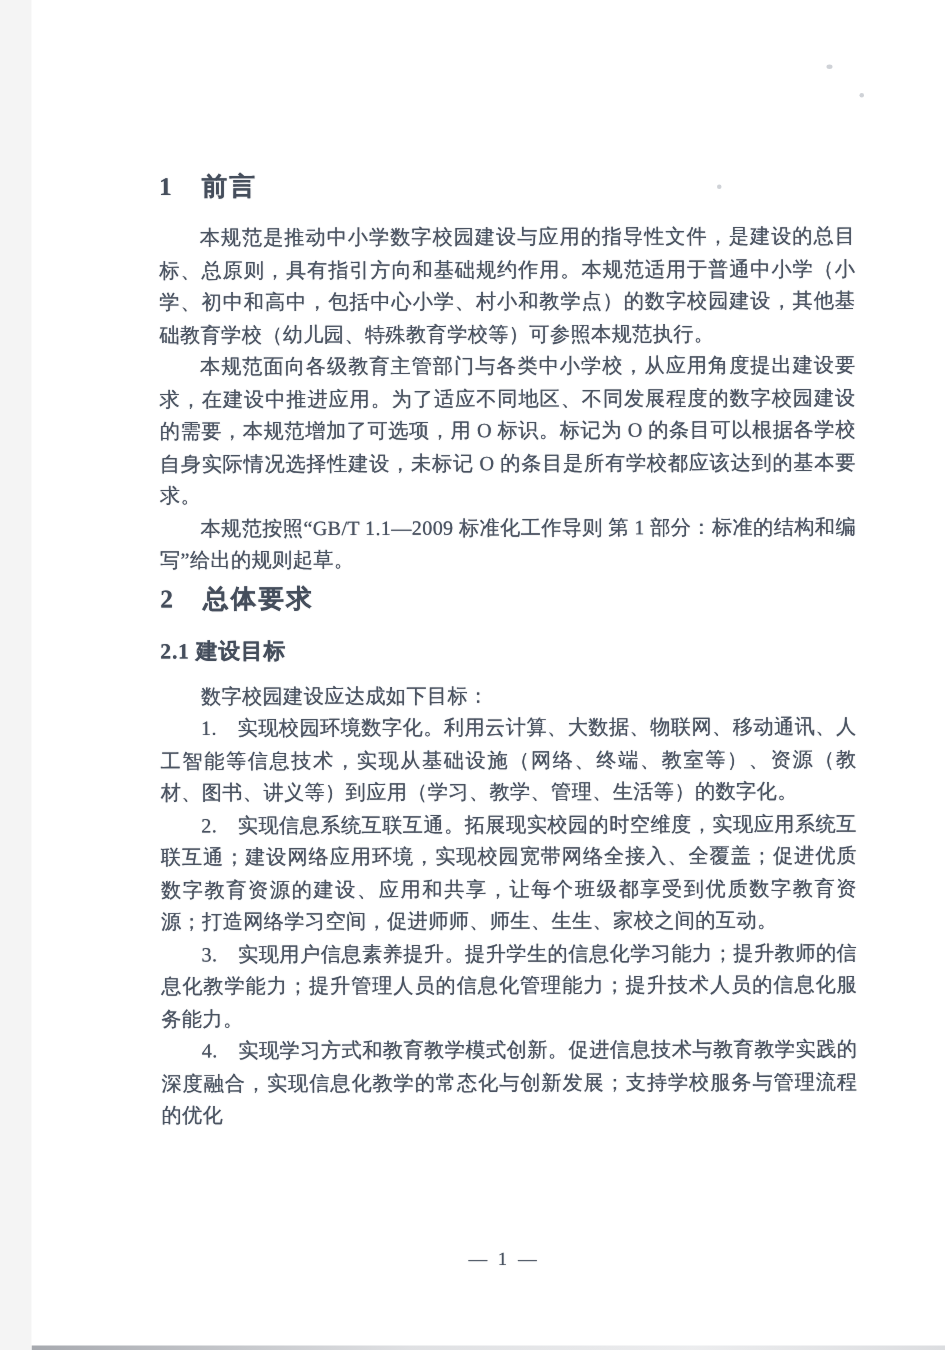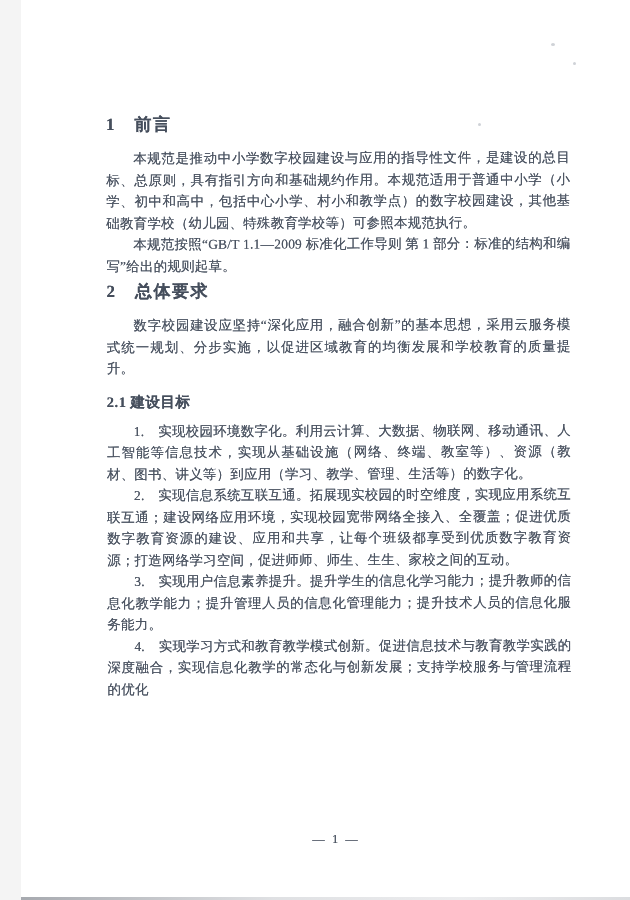--- a/index.html
+++ b/index.html
@@ -85,24 +85,25 @@
   }
 </style>
 </head>
 <body>
 
 <div class="page">
 
   <div class="content">
     <h1 class="h1">1　前言</h1>
     <p class="para">本规范是推动中小学数字校园建设与应用的指导性文件，是建设的总目标、总原则，具有指引方向和基础规约作用。本规范适用于普通中小学（小学、初中和高中，包括中心小学、村小和教学点）的数字校园建设，其他基础教育学校（幼儿园、特殊教育学校等）可参照本规范执行。</p>
+    <p class="para">本规范面向各级教育主管部门与各类中小学校，从应用角度提出建设要求，在建设中推进应用。为了适应不同地区、不同发展程度的数字校园建设的需要，本规范增加了可选项，用 O 标识。标记为 O 的条目可以根据各学校自身实际情况选择性建设，未标记 O 的条目是所有学校都应该达到的基本要求。</p>
     <p class="para">本规范按照“GB/T 1.1—2009 标准化工作导则 第 1 部分：标准的结构和编写”给出的规则起草。</p>
     <h1 class="h1 second">2　总体要求</h1>
-    <p class="para">数字校园建设应坚持“深化应用，融合创新”的基本思想，采用云服务模式统一规划、分步实施，以促进区域教育的均衡发展和学校教育的质量提升。</p>
     <h2 class="h2">2.1 建设目标</h2>
+    <p class="para">数字校园建设应达成如下目标：</p>
     <p class="para">1.　实现校园环境数字化。利用云计算、大数据、物联网、移动通讯、人工智能等信息技术，实现从基础设施（网络、终端、教室等）、资源（教材、图书、讲义等）到应用（学习、教学、管理、生活等）的数字化。</p>
     <p class="para">2.　实现信息系统互联互通。拓展现实校园的时空维度，实现应用系统互联互通；建设网络应用环境，实现校园宽带网络全接入、全覆盖；促进优质数字教育资源的建设、应用和共享，让每个班级都享受到优质数字教育资源；打造网络学习空间，促进师师、师生、生生、家校之间的互动。</p>
     <p class="para">3.　实现用户信息素养提升。提升学生的信息化学习能力；提升教师的信息化教学能力；提升管理人员的信息化管理能力；提升技术人员的信息化服务能力。</p>
     <p class="para">4.　实现学习方式和教育教学模式创新。促进信息技术与教育教学实践的深度融合，实现信息化教学的常态化与创新发展；支持学校服务与管理流程的优化</p>
   </div>
 
   <div class="footer">— 1 —</div>
 
   <div class="speck s1"></div>
   <div class="speck s2"></div>

